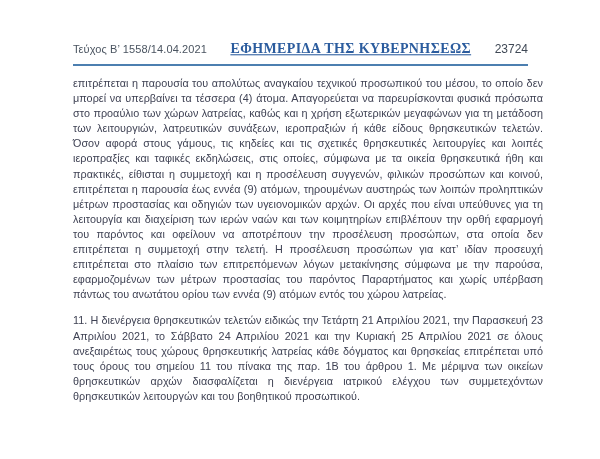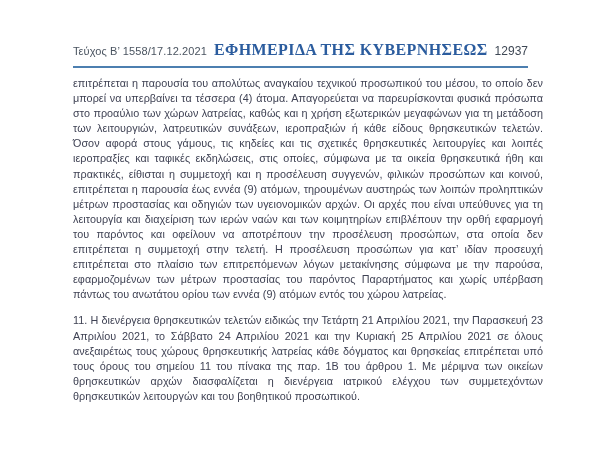--- a/index.html
+++ b/index.html
@@ -28,25 +28,26 @@
   }
   .issue {
     font-size: 11px;
     color: #4a5460;
     letter-spacing: 0.1px;
     white-space: nowrap;
   }
   .masthead {
     font-family: "Liberation Serif", "DejaVu Serif", serif;
     font-weight: bold;
-    font-size: 16px;
+    font-size: 14px;
     color: #2b5c9e;
     letter-spacing: 0.4px;
     white-space: nowrap;
     transform: scaleY(1.05);
+    text-decoration: underline;
   }
   .pagenum {
     font-size: 12px;
     color: #3f4855;
     white-space: nowrap;
   }
   .content {
     position: absolute;
     left: 73px;
     right: 57px;
@@ -60,23 +61,23 @@
     color: #3f4254;
     letter-spacing: 0.05px;
   }
 </style>
 </head>
 <body>
 
 <div class="page">
 
   <div class="gazette-header">
-    <span class="issue">Τεύχος Β’ 1558/17.12.2021</span>
+    <span class="issue">Τεύχος Β’ 1558/14.04.2021</span>
     <span class="masthead">ΕΦΗΜΕΡΙΔΑ ΤΗΣ ΚΥΒΕΡΝΗΣΕΩΣ</span>
-    <span class="pagenum">12937</span>
+    <span class="pagenum">23724</span>
   </div>
 
   <div class="content">
     <p>επιτρέπεται η παρουσία του απολύτως αναγκαίου τεχνικού προσωπικού του μέσου, το οποίο δεν μπορεί να υπερβαίνει τα τέσσερα (4) άτομα. Απαγορεύεται να παρευρίσκονται φυσικά πρόσωπα στο προαύλιο των χώρων λατρείας, καθώς και η χρήση εξωτερικών μεγαφώνων για τη μετάδοση των λειτουργιών, λατρευτικών συνάξεων, ιεροπραξιών ή κάθε είδους θρησκευτικών τελετών. Όσον αφορά στους γάμους, τις κηδείες και τις σχετικές θρησκευτικές λειτουργίες και λοιπές ιεροπραξίες και ταφικές εκδηλώσεις, στις οποίες, σύμφωνα με τα οικεία θρησκευτικά ήθη και πρακτικές, είθισται η συμμετοχή και η προσέλευση συγγενών, φιλικών προσώπων και κοινού, επιτρέπεται η παρουσία έως εννέα (9) ατόμων, τηρουμένων αυστηρώς των λοιπών προληπτικών μέτρων προστασίας και οδηγιών των υγειονομικών αρχών. Οι αρχές που είναι υπεύθυνες για τη λειτουργία και διαχείριση των ιερών ναών και των κοιμητηρίων επιβλέπουν την ορθή εφαρμογή του παρόντος και οφείλουν να αποτρέπουν την προσέλευση προσώπων, στα οποία δεν επιτρέπεται η συμμετοχή στην τελετή. Η προσέλευση προσώπων για κατ’ ιδίαν προσευχή επιτρέπεται στο πλαίσιο των επιτρεπόμενων λόγων μετακίνησης σύμφωνα με την παρούσα, εφαρμοζομένων των μέτρων προστασίας του παρόντος Παραρτήματος και χωρίς υπέρβαση πάντως του ανωτάτου ορίου των εννέα (9) ατόμων εντός του χώρου λατρείας.</p>
     <p>11. Η διενέργεια θρησκευτικών τελετών ειδικώς την Τετάρτη 21 Απριλίου 2021, την Παρασκευή 23 Απριλίου 2021, το Σάββατο 24 Απριλίου 2021 και την Κυριακή 25 Απριλίου 2021 σε όλους ανεξαιρέτως τους χώρους θρησκευτικής λατρείας κάθε δόγματος και θρησκείας επιτρέπεται υπό τους όρους του σημείου 11 του πίνακα της παρ. 1Β του άρθρου 1. Με μέριμνα των οικείων θρησκευτικών αρχών διασφαλίζεται η διενέργεια ιατρικού ελέγχου των συμμετεχόντων θρησκευτικών λειτουργών και του βοηθητικού προσωπικού.</p>
   </div>
 
 </div>
 
 </body></html>

